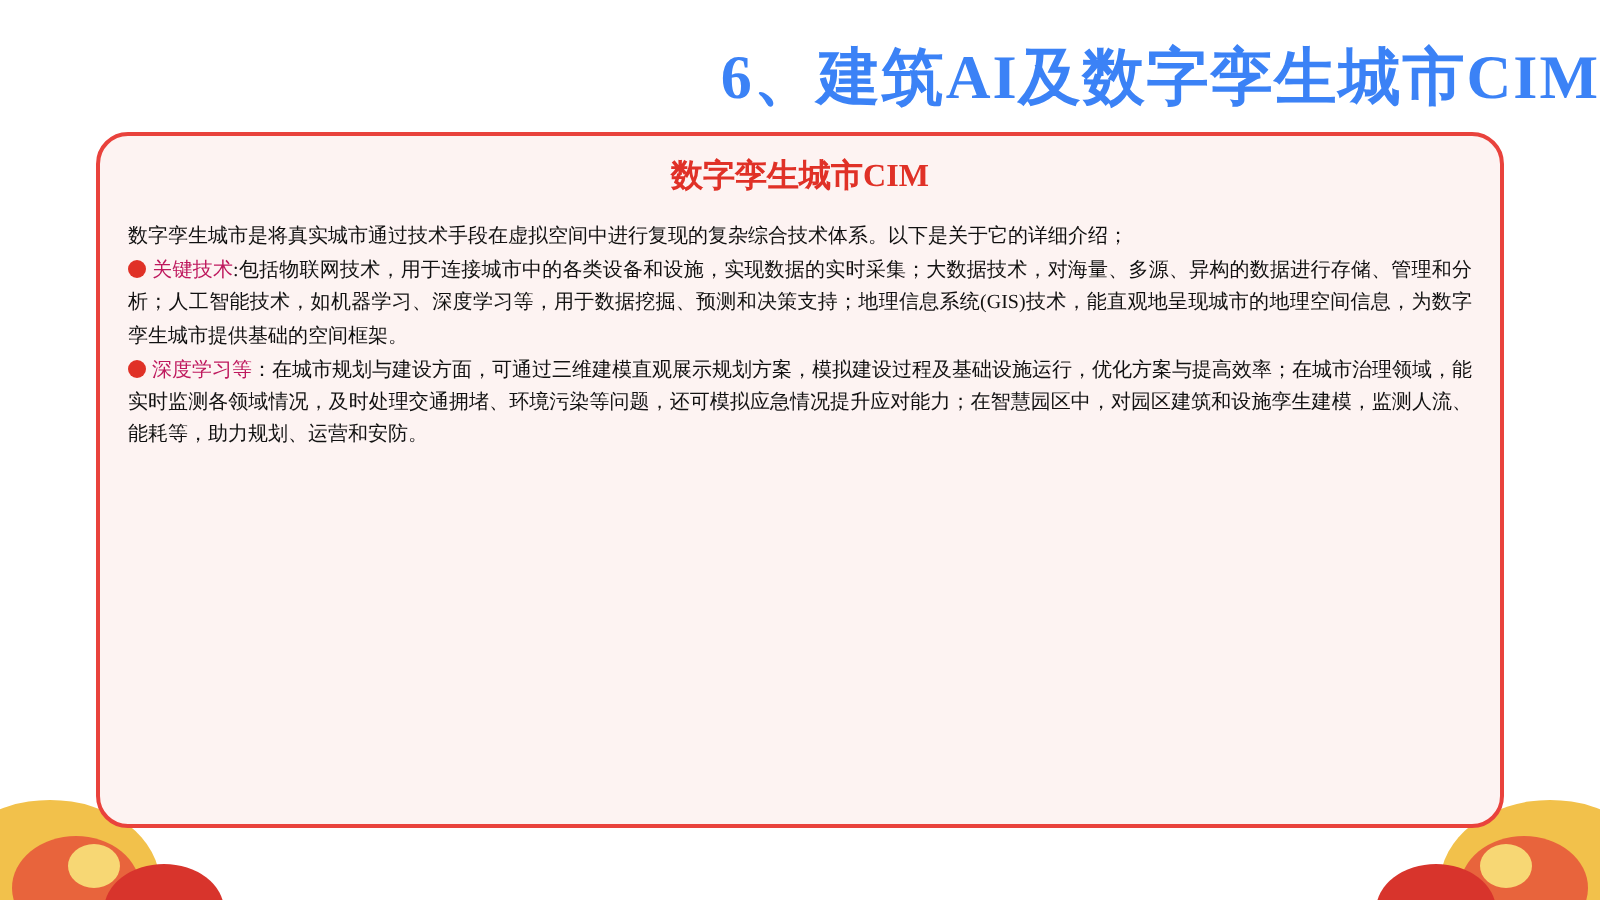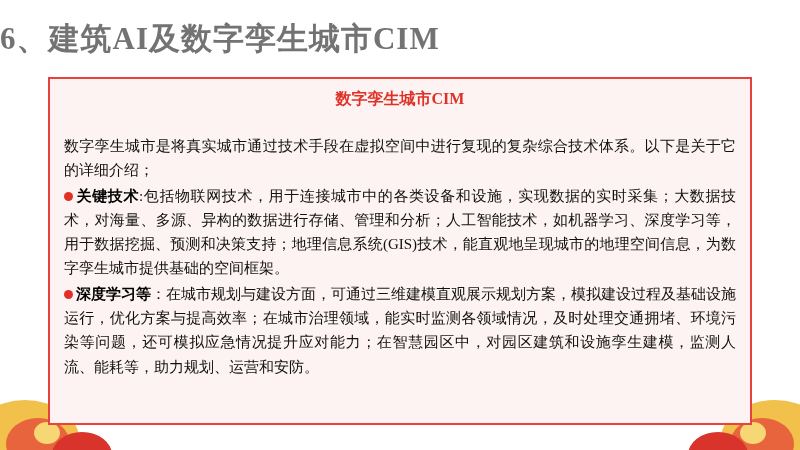--- a/index.html
+++ b/index.html
@@ -36,54 +36,54 @@
   .blob {
     position: absolute;
     border-radius: 50%;
   }
 
   .slide-title {
     position: absolute;
     top: 18px;
     left: 0;
     width: 800px;
-    text-align: left;
+    text-align: right;
     font-family: "Liberation Serif", serif;
     font-weight: bold;
     font-size: 31px;
-    color: #737373;
+    color: #3b82f6;
     letter-spacing: 1px;
     white-space: nowrap;
   }
 
   .card {
     position: absolute;
     left: 48px;
-    top: 77px;
+    top: 66px;
     width: 704px;
     height: 348px;
     background: #fdf3f2;
     border: 2px solid #e9423c;
-    border-radius: 0;
+    border-radius: 16px;
     box-sizing: border-box;
   }
 
   .card-title {
     margin-top: 10px;
     text-align: center;
     font-family: "Liberation Serif", serif;
     font-weight: bold;
     font-size: 16px;
     color: #e03127;
   }
 
   .body-text {
-    margin: 24px 14px 0 14px;
+    margin: 12px 14px 0 14px;
     font-family: "Liberation Serif", serif;
-    font-size: 15px;
+    font-size: 10px;
     line-height: 1.62;
     color: #111111;
     text-align: justify;
   }
 
   .para {
     margin: 0 0 1px 0;
     text-indent: 0;
   }
 
@@ -93,22 +93,22 @@
     height: 9px;
     border-radius: 50%;
     background: #e03127;
     margin-right: 3px;
     vertical-align: middle;
     position: relative;
     top: -1px;
   }
 
   .kw {
-    color: #000000;
-    font-weight: bold;
+    color: #be185d;
+    font-weight: normal;
   }
 
   .intro {
     display: block;
   }
 </style>
 </head>
 <body>
 
 <div class="slide">

